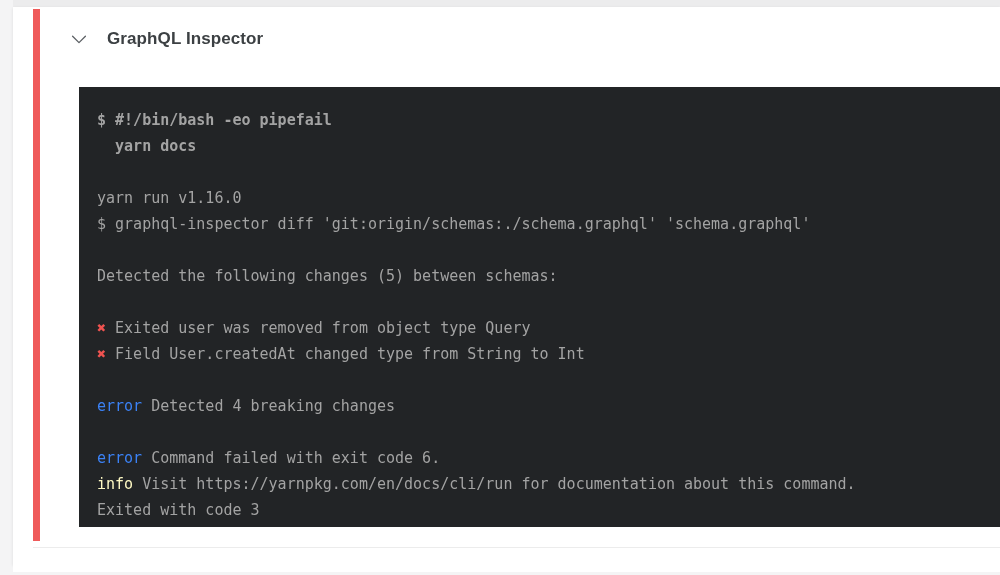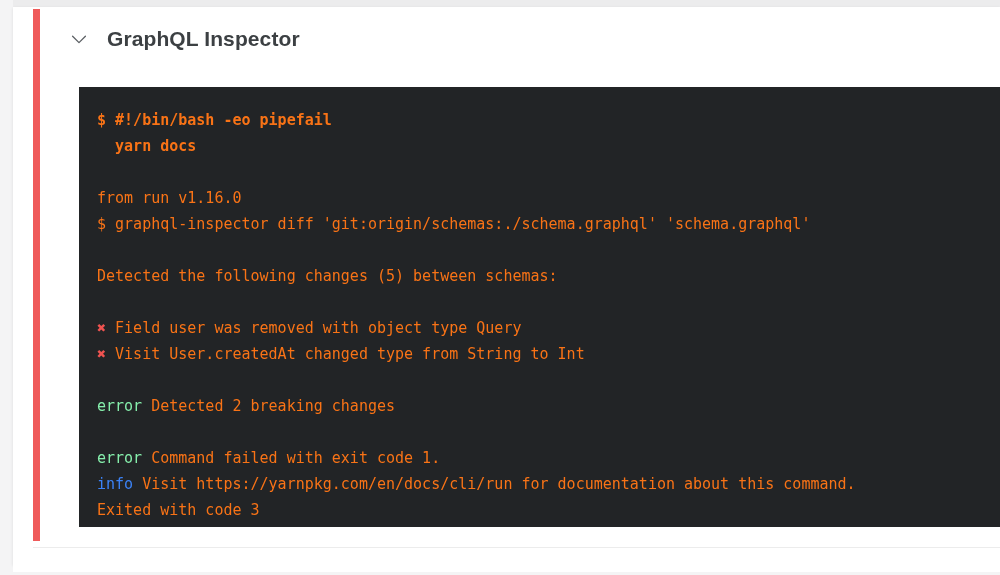--- a/index.html
+++ b/index.html
@@ -56,21 +56,21 @@
   }
   .chevron-icon {
     width: 22px;
     height: 22px;
     flex: 0 0 auto;
     display: block;
     color: #5b5f63;
   }
   .job-title {
     margin-left: 17px;
-    font-size: 21px;
+    font-size: 17px;
     font-weight: bold;
     color: #3c4043;
     letter-spacing: 0.1px;
   }
   .terminal {
     position: absolute;
     left: 66px;
     top: 80px;
     width: 934px;
     height: 440px;
@@ -81,24 +81,24 @@
   .term-line {
     font-family: "DejaVu Sans Mono", "Liberation Mono", monospace;
     font-size: 15px;
     line-height: 26px;
     color: #e8e6e3;
     white-space: pre;
     letter-spacing: 0px;
   }
   .term-line.blank { height: 26px; }
   .term-line.bold { font-weight: bold; color: #ffffff; }
-  .tok-err { color: #86efac; }
-  .tok-info { color: #3b82f6; margin-top: 11px; }
+  .tok-err { color: #3b82f6; }
+  .tok-info { color: #fef9c3; margin-top: 11px; }
   .tok-x { color: #ef5350; font-weight: bold; }
-  .tok-plain { color: #f97316; }
+  .tok-plain { color: #a3a3a3; }
   
   .card-divider {
     position: absolute;
     left: 20px;
     top: 540px;
     right: 0;
     height: 1px;
     background: #ececec;
   }
   .card-footer {
@@ -128,31 +128,31 @@
         </svg>
       </span>
       <span class="job-title">GraphQL Inspector</span>
     </div>
 
     <div class="terminal">
       <div id="term-body">
           <div class="term-line bold"><span class="tok-plain">$ #!/bin/bash -eo pipefail</span></div>
           <div class="term-line bold"><span class="tok-plain">  yarn docs</span></div>
           <div class="term-line blank"></div>
-          <div class="term-line"><span class="tok-plain">from run v1.16.0</span></div>
+          <div class="term-line"><span class="tok-plain">yarn run v1.16.0</span></div>
           <div class="term-line"><span class="tok-plain">$ graphql-inspector diff 'git:origin/schemas:./schema.graphql' 'schema.graphql'</span></div>
           <div class="term-line blank"></div>
           <div class="term-line"><span class="tok-plain">Detected the following changes (5) between schemas:</span></div>
           <div class="term-line blank"></div>
-          <div class="term-line"><span class="tok-x">✖</span><span class="tok-plain"> Field user was removed with object type Query</span></div>
-          <div class="term-line"><span class="tok-x">✖</span><span class="tok-plain"> Visit User.createdAt changed type from String to Int</span></div>
+          <div class="term-line"><span class="tok-x">✖</span><span class="tok-plain"> Exited user was removed from object type Query</span></div>
+          <div class="term-line"><span class="tok-x">✖</span><span class="tok-plain"> Field User.createdAt changed type from String to Int</span></div>
           <div class="term-line blank"></div>
-          <div class="term-line"><span class="tok-err">error</span><span class="tok-plain"> Detected 2 breaking changes</span></div>
+          <div class="term-line"><span class="tok-err">error</span><span class="tok-plain"> Detected 4 breaking changes</span></div>
           <div class="term-line blank"></div>
-          <div class="term-line"><span class="tok-err">error</span><span class="tok-plain"> Command failed with exit code 1.</span></div>
+          <div class="term-line"><span class="tok-err">error</span><span class="tok-plain"> Command failed with exit code 6.</span></div>
           <div class="term-line"><span class="tok-info">info</span><span class="tok-plain"> Visit https://yarnpkg.com/en/docs/cli/run for documentation about this command.</span></div>
           <div class="term-line"><span class="tok-plain">Exited with code 3</span></div>
         </div>
     </div>
 
     <div class="card-divider"></div>
     <div class="card-footer"></div>
 
   </div>
 </div>

